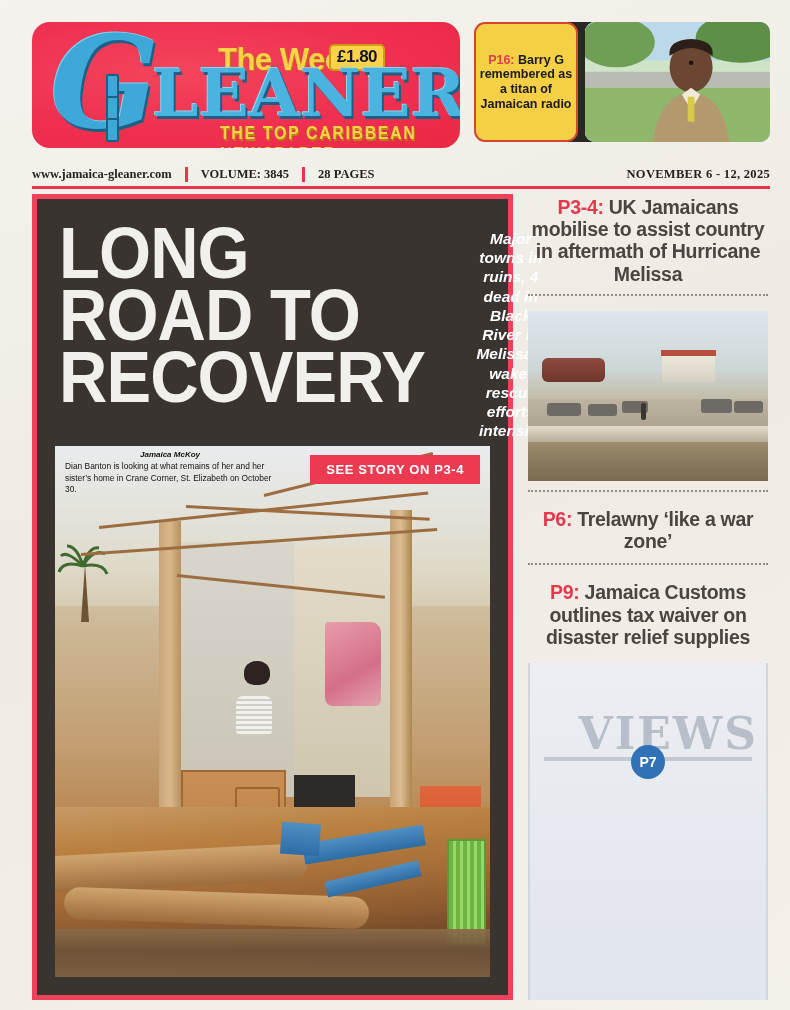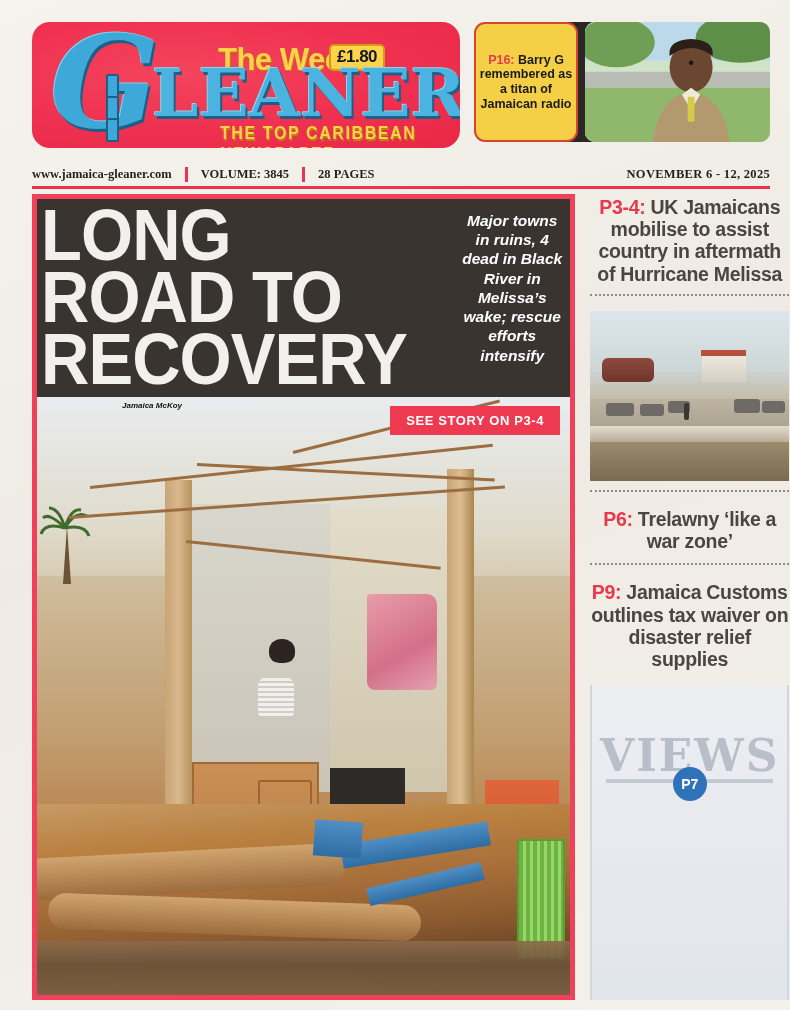--- a/index.html
+++ b/index.html
@@ -174,24 +174,24 @@
   
   .content {
     position: absolute;
     top: 194px; left: 32px; right: 20px; bottom: 10px;
     display: flex;
     gap: 13px;
   }
 
   
   .lead {
-    width: 543px;
+    width: 481px;
     border: 5px solid #f0415a;
     background: #3a3431;
-    padding: 0;
+    padding: 18px;
     display: flex;
     flex-direction: column;
   }
 
   .lead-top {
     display: flex;
     gap: 8px;
     padding: 6px 4px 2px 4px;
   }
 
@@ -509,20 +509,21 @@
         <div class="log" style="left:-4%;top:76%;width:62%;height:7%;transform:rotate(-3deg);"></div>
         <div class="log" style="left:2%;top:84%;width:70%;height:6%;transform:rotate(2deg);"></div>
         <div class="plank-blue" style="left:57%;top:73%;width:28%;height:4%;transform:rotate(-9deg);"></div>
         <div class="plank-blue" style="left:62%;top:80%;width:22%;height:3%;transform:rotate(-13deg);"></div>
         <div class="plank-blue" style="left:52%;top:71%;width:9%;height:6%;transform:rotate(4deg);"></div>
         <div class="crate-g" style="top:74%;width:9%;height:20%;"></div>
         <div class="water"></div>
 
         <div class="caption">
           <div class="credit">Jamaica McKoy</div>
+          <div class="caption-body">Dian Banton is looking at what remains of her and her sister’s home in Crane Corner, St. Elizabeth on October 30.</div>
         </div>
 
         <div class="see-story">SEE STORY ON P3-4</div>
       </div>
     </div>
 
     <div class="side">
 
       <div class="side-head p3">
         <span class="pg">P3-4:</span><span> UK Jamaicans mobilise to assist country in aftermath of Hurricane Melissa</span>

